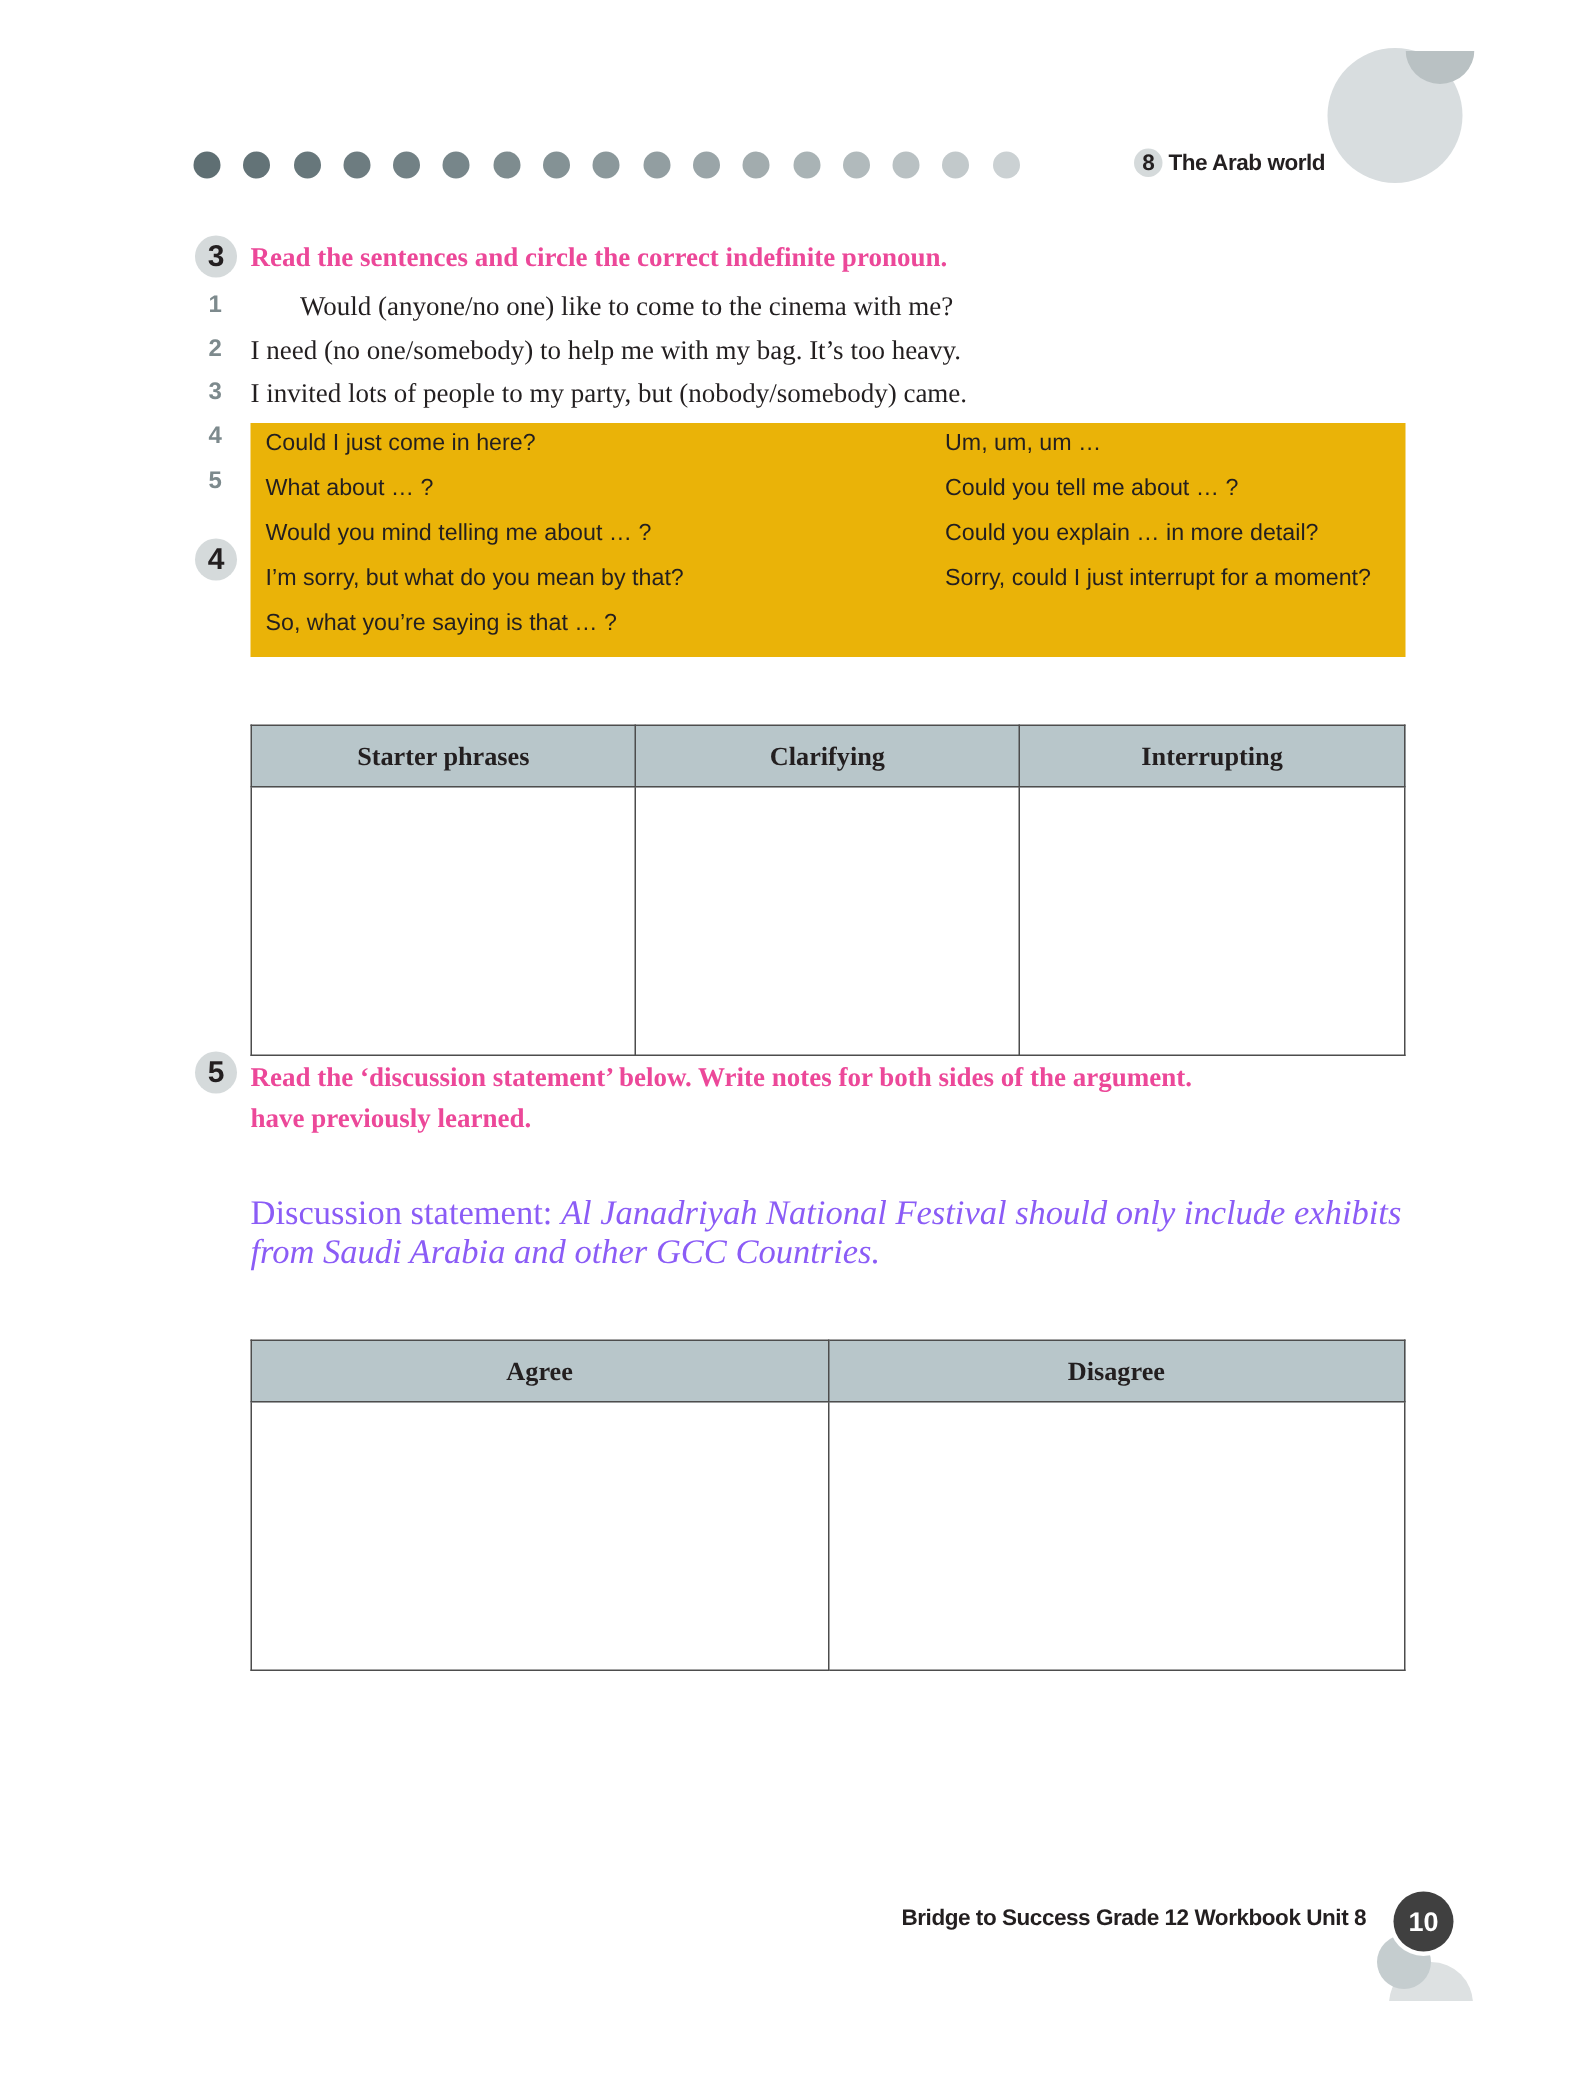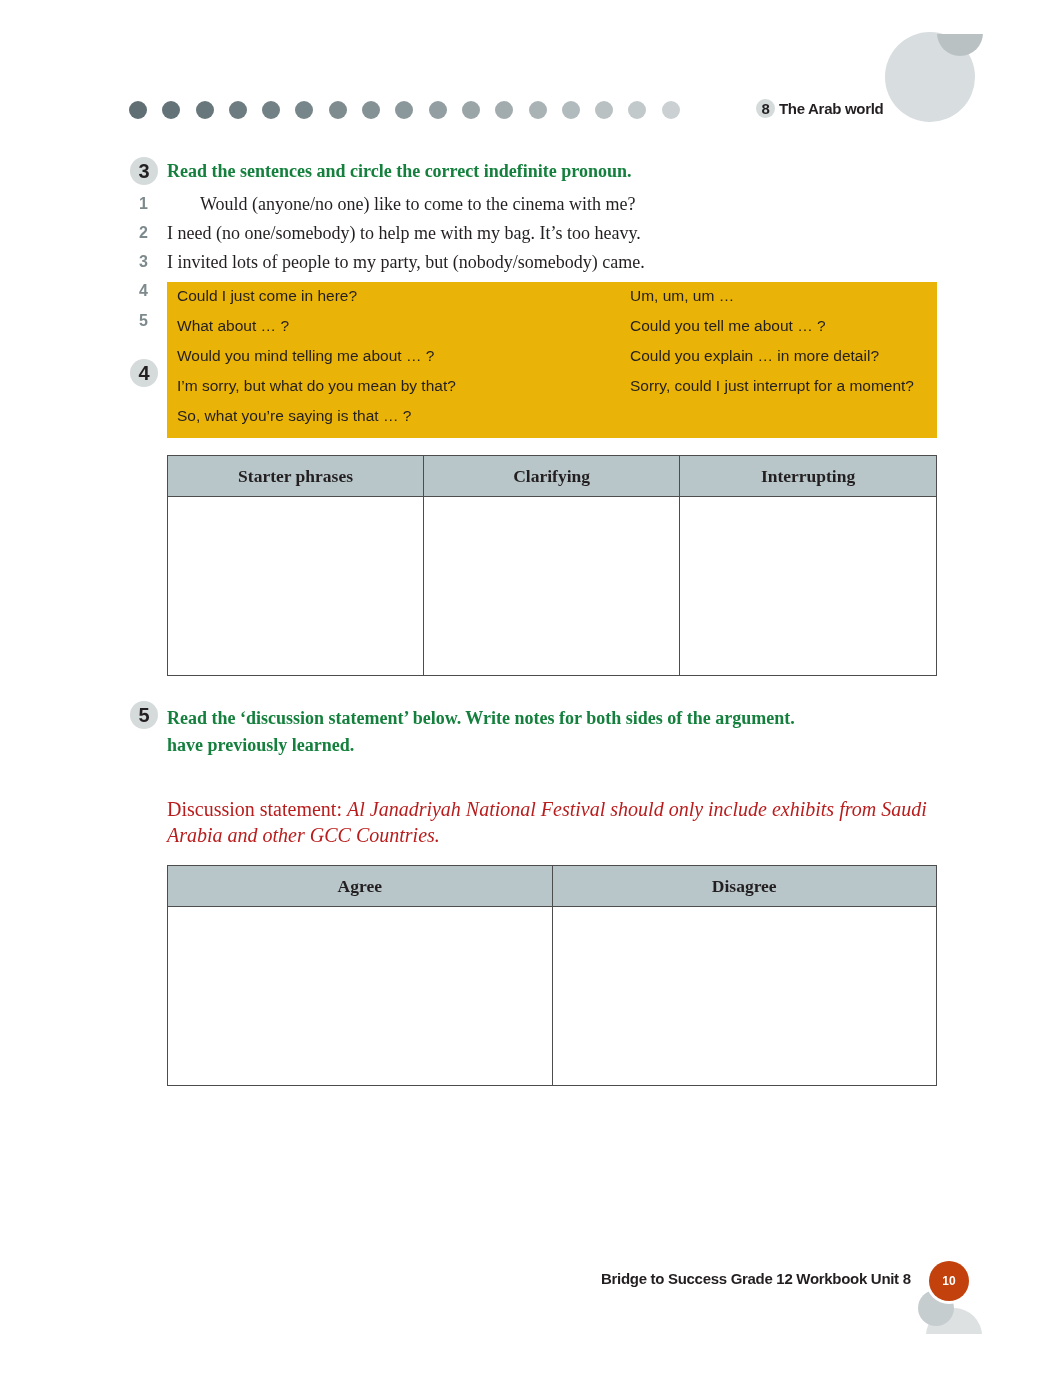--- a/index.html
+++ b/index.html
@@ -22,46 +22,46 @@
               background: #d8dddf; }
   .deco-small { position: absolute; left: 937px; top: 32px; width: 46px; height: 46px; border-radius: 50%;
                 background: #b9c1c3; clip-path: inset(24px 0 0 0); top: 10px; }
 
   
   .badge { position: absolute; width: 28px; height: 28px; border-radius: 50%; background: #d5dadb;
            display: flex; align-items: center; justify-content: center;
            font-family: "Liberation Sans", "DejaVu Sans", sans-serif; font-weight: bold;
            font-size: 20px; color: #231f20; }
 
-  .instr { position: absolute; left: 167px; font-size: 18px; font-weight: bold; color: #15803d; }
+  .instr { position: absolute; left: 167px; font-size: 18px; font-weight: bold; color: #ec4899; }
 
   .item-num { position: absolute; left: 139px; font-family: "Liberation Sans", "DejaVu Sans", sans-serif;
               font-weight: bold; font-size: 16px; color: #7d8a8d; }
   .item-text { position: absolute; left: 167px; font-size: 18px; color: #231f20; }
 
   
   .phrase-box { position: absolute; left: 167px; top: 282px; width: 770px; height: 156px; background: #eab308; }
   .phrase { position: absolute; font-family: "Liberation Sans", "DejaVu Sans", sans-serif; font-size: 15.5px;
             color: #231f20; }
 
   
-  table.grid { position: absolute; border-collapse: collapse; }
+  table.grid { position: absolute; border-collapse: collapse; margin-top: 28px; }
   table.grid th { background: #b8c6ca; font-weight: bold; font-size: 17.5px; color: #231f20;
                   border: 1.5px solid #4d4d4d; height: 40px; padding: 0; text-align: center;
                   font-family: "Liberation Serif", "DejaVu Serif", serif; }
   table.grid td { border: 1.5px solid #4d4d4d; padding: 0; background: #fff; }
 
-  .stmt { position: absolute; left: 167px; top: 796px; width: 770px; font-size: 20px; line-height: 26px; color: #b91c1c; }
+  .stmt { position: absolute; left: 167px; top: 796px; width: 770px; font-size: 23px; line-height: 26px; color: #8b5cf6; }
   .stmt i { font-style: italic; }
 
   .footer-text { position: absolute; left: 601px; top: 1270px; font-family: "Liberation Sans", "DejaVu Sans", sans-serif;
                  font-weight: bold; font-size: 15px; color: #231f20; letter-spacing: -0.3px; }
   .page-circle { position: absolute; left: 929px; top: 1261px; width: 40px; height: 40px; border-radius: 50%;
-                 background: #c2410c; color: #fff; display: flex; align-items: center; justify-content: center;
-                 font-family: "Liberation Sans", "DejaVu Sans", sans-serif; font-weight: bold; font-size: 12px; z-index: 3;
+                 background: #404040; color: #fff; display: flex; align-items: center; justify-content: center;
+                 font-family: "Liberation Sans", "DejaVu Sans", sans-serif; font-weight: bold; font-size: 18px; z-index: 3;
                  box-shadow: 0 0 0 3px #ffffff; }
   .foot-deco1 { position: absolute; left: 918px; top: 1290px; width: 36px; height: 36px; border-radius: 50%;
                 background: #c5cdcf; z-index: 1; }
   .foot-deco2 { position: absolute; left: 926px; top: 1308px; width: 56px; height: 56px; border-radius: 50%;
                 background: #dde1e2; clip-path: inset(0 0 30px 0); z-index: 0; }
 </style>
 </head>
 <body>
 
 <div class="dots" id="dots">

